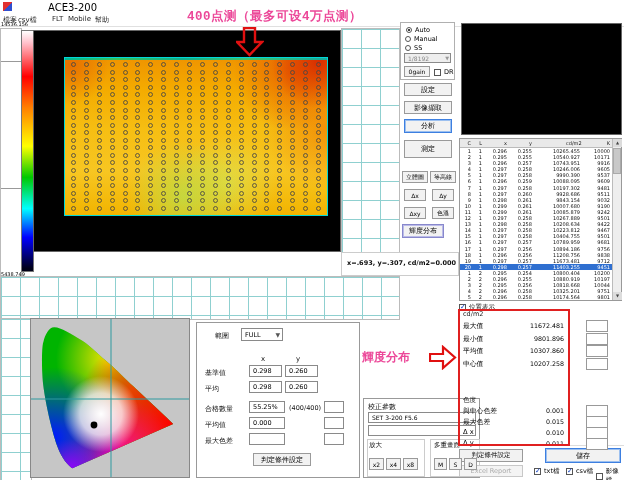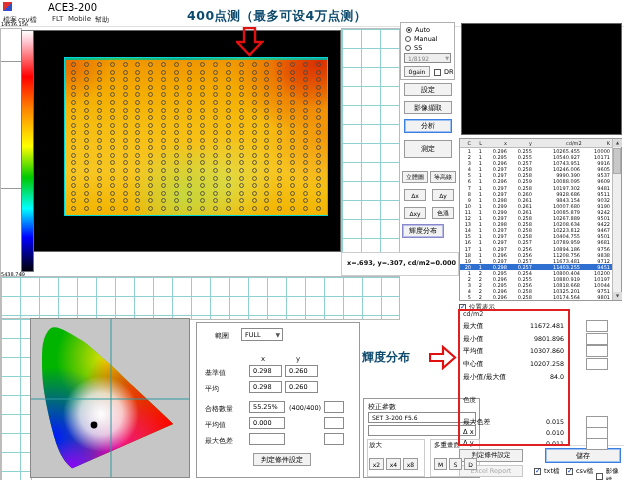--- a/index.html
+++ b/index.html
@@ -6,21 +6,21 @@
   #screen{position:relative;width:624px;height:480px;background:#ffffff;overflow:hidden;
           font-family:"DejaVu Sans",sans-serif;color:#000;}
   .abs{position:absolute;}
   
   #titlebar{left:0;top:0;width:624px;height:13px;background:#fff;}
   #appicon{left:3px;top:2px;width:9px;height:9px;background:linear-gradient(135deg,#e03030 0 50%,#3050d0 50% 100%);}
   #apptitle{left:16px;top:2px;font-size:10px;margin-left:32px;}
   #menubar{left:0;top:13px;width:624px;height:13px;background:#fff;border-bottom:1px solid #e0e0e0;}
   .menu-item{position:absolute;top:2px;font-size:7px;color:#222;}
   
-  .annot{color:#0c4a6e;font-weight:bold;z-index:60;}
+  .annot{color:#ec4899;font-weight:bold;z-index:60;font-family:Liberation Mono, monospace;}
   #annot-top{left:187px;top:8px;font-size:12.5px;letter-spacing:.5px;}
   #annot-side{left:362px;top:349px;font-size:12px;}
   
   #ruler{left:0;top:28px;width:20px;height:250px;background:#fff;border:1px solid #bbb;}
   .tick{position:absolute;left:0;width:20px;height:1px;background:#999;}
   #cbar-max{left:1px;top:21px;font-size:5px;}
   #cbar-min{left:1px;top:271px;font-size:5px;}
   #colorbar{left:21px;top:30px;width:11px;height:240px;border:1px solid #777;
     background:linear-gradient(180deg,#ffffff 0%,#ffc0cb 5%,#ff0000 19%,#ff8000 32%,#ffff00 48%,#00c800 61%,#00ffff 74%,#0000ff 86%,#000018 99%);}
   
@@ -935,23 +935,24 @@
     <div class="srow abs" style="top: 346.4px;">
       <span class="sl">平均值</span>
       <span class="sv">10307.860</span>
       <span class="sbox"></span>
     </div>
     <div class="srow abs" style="top: 359.1px;">
       <span class="sl">中心值</span>
       <span class="sv">10207.258</span>
       <span class="sbox"></span>
     </div>
-    <div class="srow abs" style="top: 371.8px;">
-      <span class="sl">最小值/最大值</span>
-      <span class="sv">84.0</span>
+    <div class="srow abs" style="top: 406px;">
+      <span class="sl">與中心色差</span>
+      <span class="sv">0.001</span>
+      <span class="sbox"></span>
     </div>
     <div class="srow abs" style="top: 417px;">
       <span class="sl">最大色差</span>
       <span class="sv">0.015</span>
       <span class="sbox"></span>
     </div>
     <div class="srow abs" style="top: 428px;">
       <span class="sl">Δ x</span>
       <span class="sv">0.010</span>
       <span class="sbox"></span>

